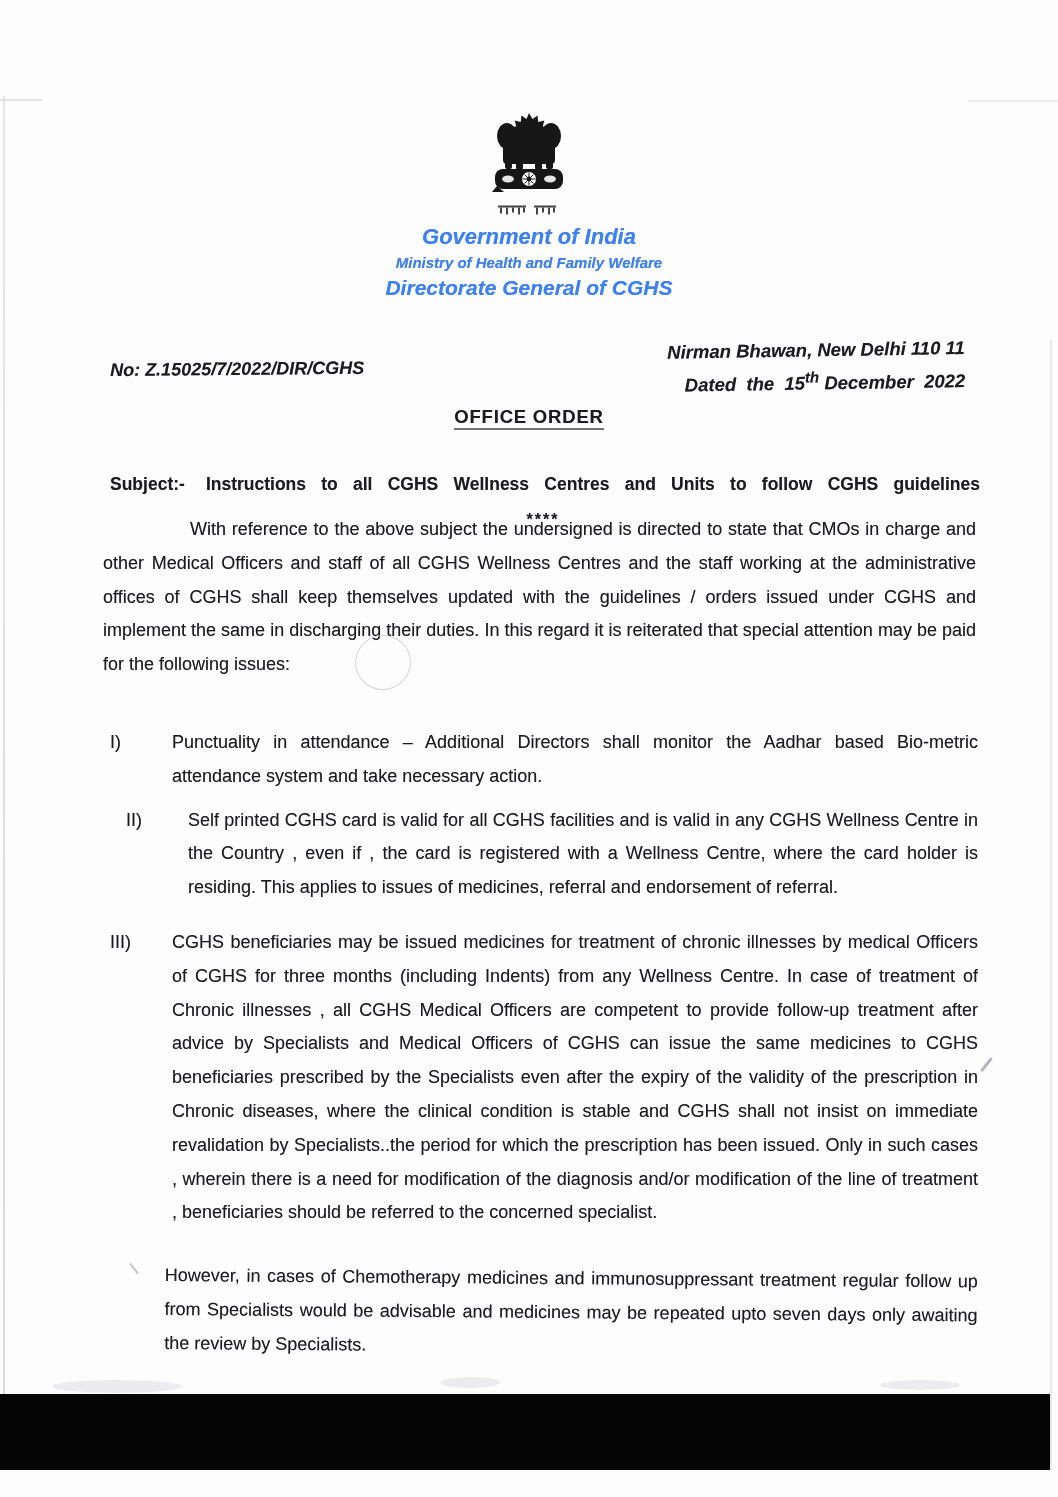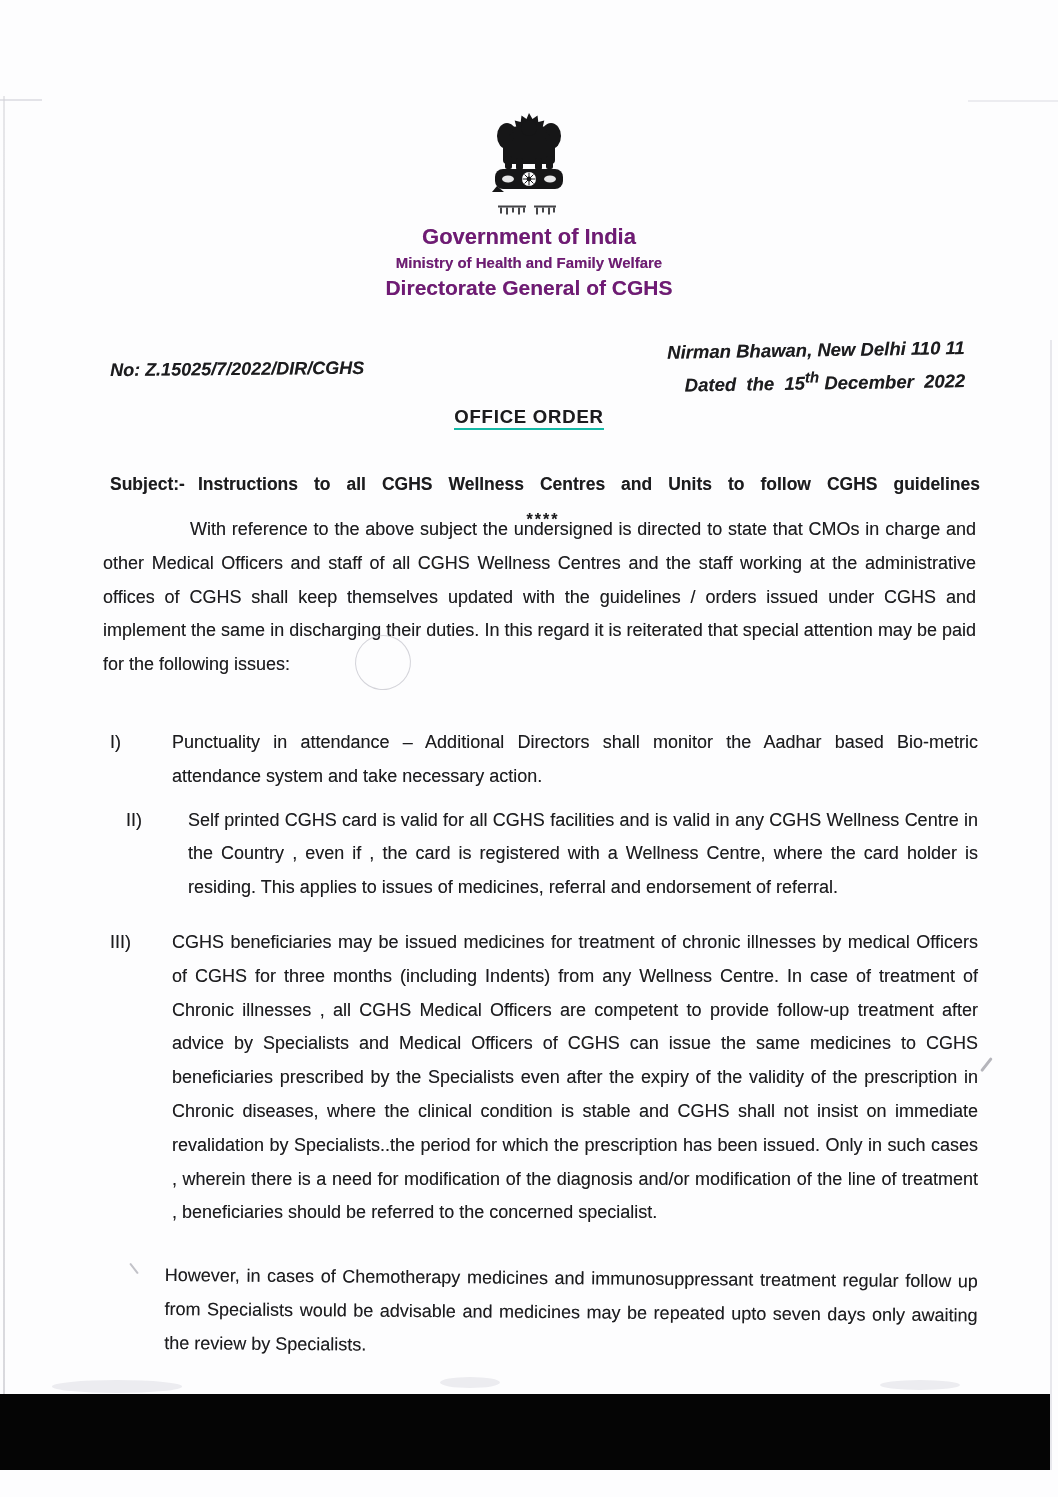--- a/index.html
+++ b/index.html
@@ -7,40 +7,40 @@
     position:relative; width:1058px; height:1497px;
     background:#fdfdfe; overflow:hidden;
     font-family:"Liberation Sans", sans-serif;
     color:#1c1c1e;
     text-shadow:0 0 .6px rgba(25,25,28,.45);
   }
   
   .emblem-wrap { position:absolute; top:112px; left:50%; transform:translateX(-50%); width:120px; text-align:center; }
   .emblem-wrap svg { display:block; margin:0 auto; }
   .org { position:absolute; top:223px; left:0; width:100%; text-align:center;
-         font-weight:bold; color:#701a75; }
+         font-weight:bold; font-style:italic; color:#3b82f6; }
   .org .l1 { font-size:22px; line-height:27px; }
   .org .l2 { font-size:15px; line-height:25px; }
   .org .l3 { font-size:21px; line-height:25px; }
   .org .l4 { font-size:21px; line-height:25px; }
   
   .ref-no { position:absolute; left:110px; top:360px; font-weight:bold; font-style:italic;
             font-size:18px; transform:rotate(-0.5deg); transform-origin:left top; white-space:pre; }
   .address { position:absolute; right:94px; top:334px; text-align:right; font-weight:bold; font-style:italic;
              font-size:18.5px; line-height:27px; transform:rotate(-0.9deg); transform-origin:right top; }
   .address .dateline { white-space:pre; }
   .address sup { font-size:15px; }
   
   .title-row { position:absolute; top:406px; left:0; width:100%; text-align:center; }
   .title-text { font-weight:bold; font-size:18.5px; letter-spacing:.8px;
-                border-bottom:2px solid #14b8a6; padding-bottom:1px; }
+                border-bottom:2px solid #737373; padding-bottom:1px; }
   .subject { position:absolute; left:110px; top:470px; width:870px;
              font-weight:bold; font-size:17.5px; line-height:29px; }
   .subj-line1 { text-align:justify; text-align-last:justify; }
-  .subj-line1 .lbl { padding-right:13px; }
+  .subj-line1 .lbl { padding-right:21px; }
   .subj-line2 { padding-left:97px; }
   .stars { position:absolute; top:511px; left:14px; width:100%; text-align:center;
            font-size:16px; letter-spacing:2px; font-weight:bold; }
   
   .intro { position:absolute; left:103px; top:513px; width:873px; margin:0;
            font-size:18px; line-height:33.8px; text-align:justify; text-indent:87px; }
   .list { position:absolute; left:110px; top:726px; width:868px; }
   .item { display:flex; }
   .item.i2 { margin-top:10px;margin-left:16px; }
   .item.i3 { margin-top:21px; }

